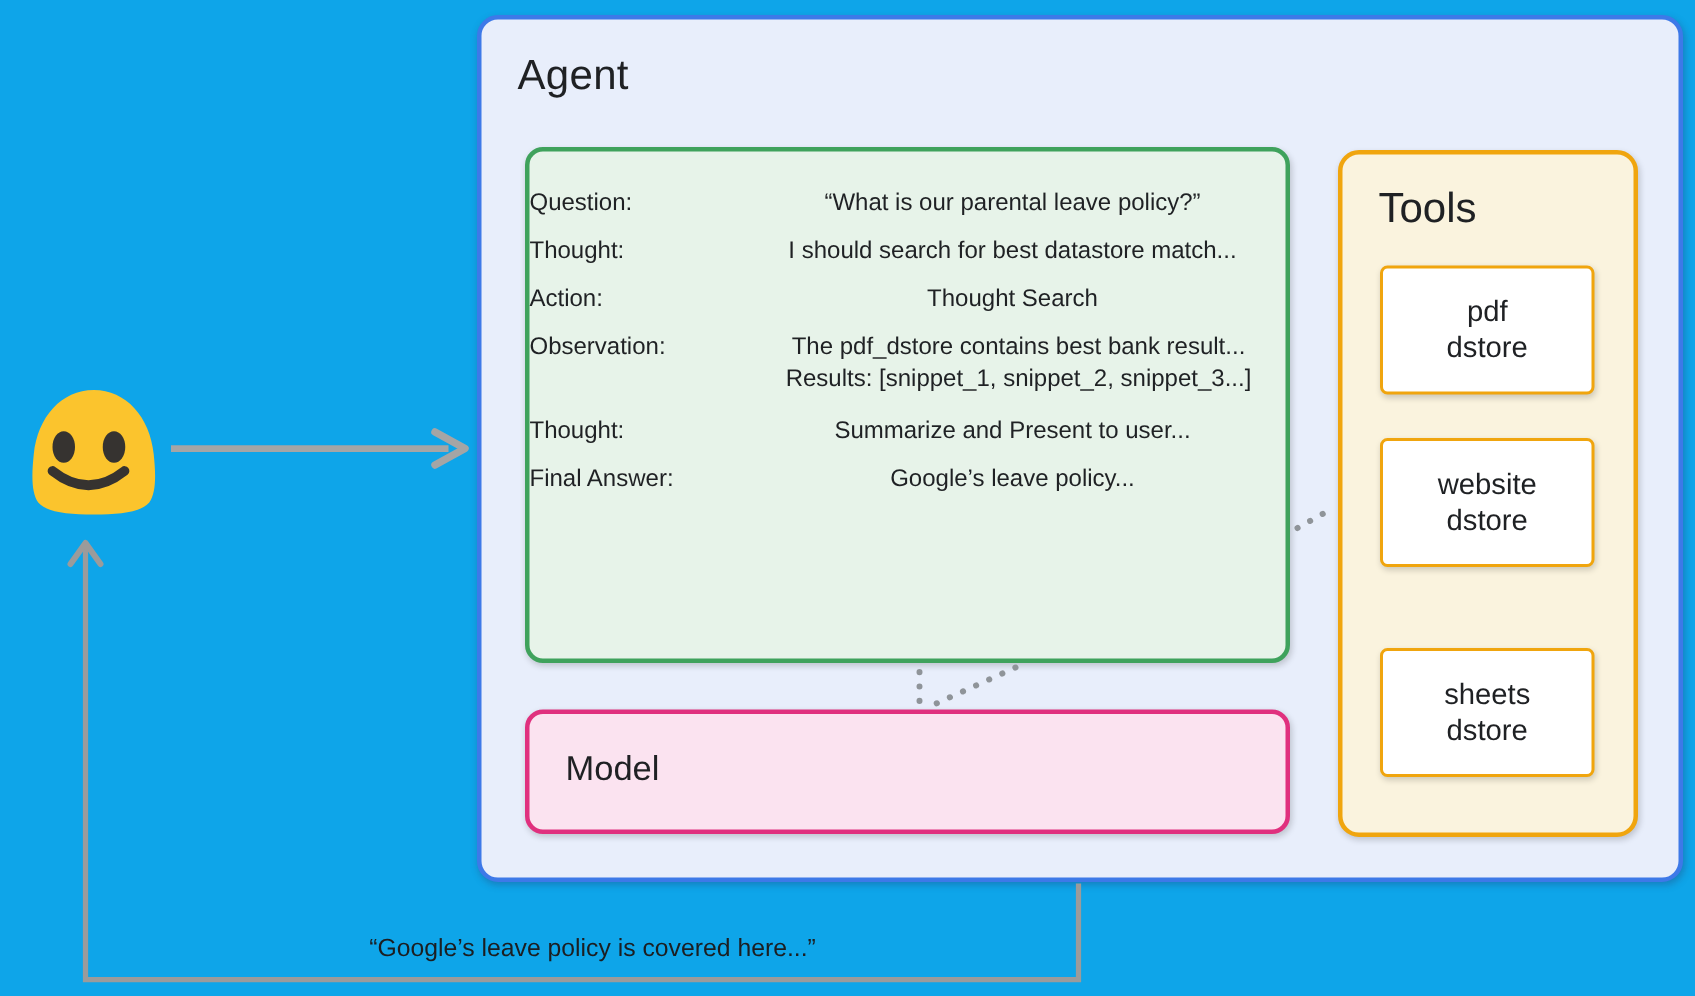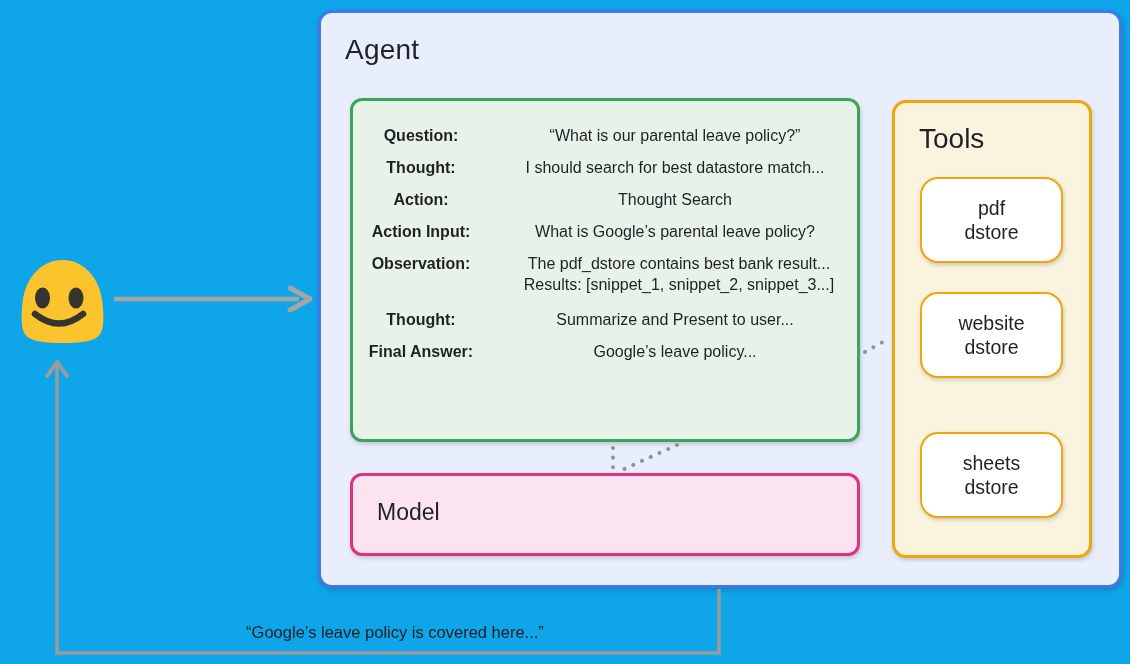--- a/index.html
+++ b/index.html
@@ -20,41 +20,41 @@
   
   .scratchpad{
     left:350px;top:98px;width:510px;height:344px;
     background:#e7f3e9;border:3px solid #3fa25c;border-radius:12px;
     box-shadow:1px 2px 4px rgba(0,0,0,.18);
     padding:24px 8px 0 0;
   }
   .sp-row{display:grid;grid-template-columns:136px 1fr;column-gap:12px;
     font-size:16px;line-height:21px;margin-bottom:11px;}
   .sp-row.obs{margin-bottom:14px;gap:20px;}
-  .sp-label{font-weight:700;text-align:center;white-space:nowrap;}
+  .sp-label{font-weight:400;text-align:left;white-space:nowrap;}
   .sp-value{text-align:center;white-space:nowrap;}
 
   
   .model-box{
     left:350px;top:473px;width:510px;height:83px;
     background:#fbe3f0;border:3px solid #e0307e;border-radius:12px;
     box-shadow:1px 2px 4px rgba(0,0,0,.18);
   }
   .model-title{left:377px;top:499px;font-size:23px;font-weight:500;}
 
   
   .tools-box{
     left:892px;top:100px;width:200px;height:458px;
     background:#faf3de;border:3px solid #f0a50e;border-radius:14px;
     box-shadow:1px 2px 4px rgba(0,0,0,.18);
   }
   .tools-title{left:919px;top:123px;font-size:28px;font-weight:500;}
   .tool-card{
     left:920px;width:143px;height:86px;
-    background:#ffffff;border:2.5px solid #f0a50e;border-radius:18px;
+    background:#ffffff;border:2.5px solid #f0a50e;border-radius:5px;
     box-shadow:1px 2px 4px rgba(0,0,0,.18);
     display:flex;flex-direction:column;align-items:center;justify-content:center;
     font-size:19.5px;line-height:24px;text-align:center;
   }
   .tool-card.t0{top:177px;} .tool-card.t1{top:292px;} .tool-card.t2{top:408px;margin-top:24px;}
 
   
   .user-request{
     left:110px;top:251px;width:200px;text-align:center;
     font-size:16px;font-weight:600;line-height:16.5px;color:#1c1e21;
@@ -79,24 +79,20 @@
       <span class="sp-label">Question:</span>
       <span class="sp-value">“What is our parental leave policy?”</span>
     </div>
     <div class="sp-row">
       <span class="sp-label">Thought:</span>
       <span class="sp-value">I should search for best datastore match...</span>
     </div>
     <div class="sp-row">
       <span class="sp-label">Action:</span>
       <span class="sp-value">Thought Search</span>
-    </div>
-    <div class="sp-row">
-      <span class="sp-label">Action Input:</span>
-      <span class="sp-value">What is Google’s parental leave policy?</span>
     </div>
     <div class="sp-row obs">
       <span class="sp-label">Observation:</span>
       <span class="sp-value">
         <span>The pdf_dstore contains best bank result...</span><br>
         <span>Results: [snippet_1, snippet_2, snippet_3...]</span>
       </span>
     </div>
     <div class="sp-row">
       <span class="sp-label">Thought:</span>

